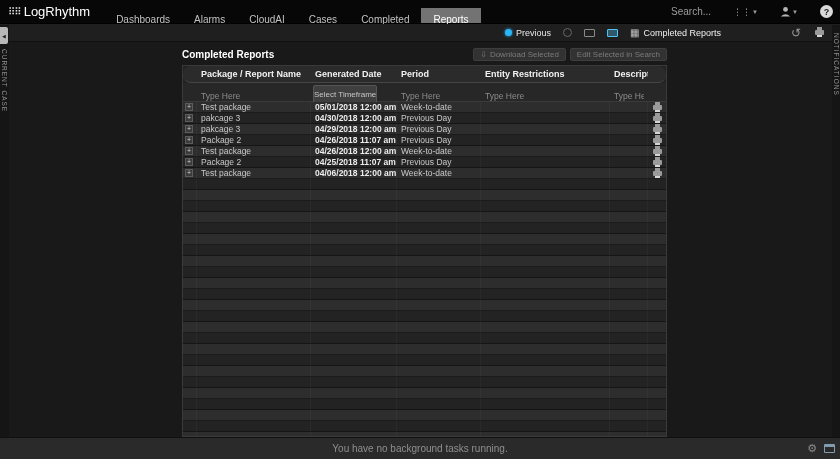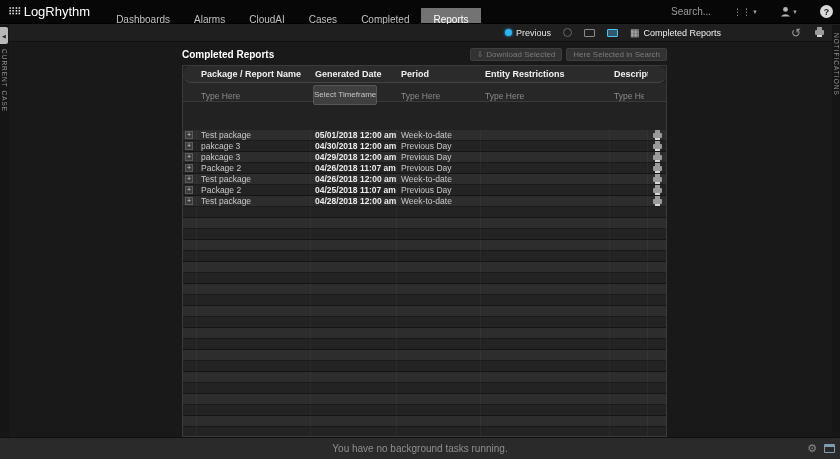--- a/index.html
+++ b/index.html
@@ -94,21 +94,21 @@
   .filter-input {
     background:transparent; border:none; outline:none; color:#cfcfcf; font-size:8.5px;
     width:100%; padding:0 4px; font-family:inherit;
   }
   .filter-input::placeholder { color:#8c8c8c; opacity:1; }
   .timeframe-btn {
     margin:0 2px; height:20px; font-size:8px; font-family:inherit;
     background:#3f3f3f; border:1px solid #565656; color:#c6c6c6; border-radius:2px; cursor:pointer;
     white-space:nowrap; overflow:hidden;
   }
-  .tbody { flex:1; overflow:hidden;margin-top:28px; }
+  .tbody { flex:1; overflow:hidden; }
   .row {
     display:grid; grid-template-columns:var(--cols); height:11px; align-items:center;
     font-size:8.5px; border-bottom:1px solid rgba(0,0,0,0.4);
   }
   .row:nth-child(odd)  { background:#2d2d2d; }
   .row:nth-child(even) { background:#232323; }
   .cell {
     height:100%; display:flex; align-items:center; padding:0 4px;
     white-space:nowrap; overflow:hidden; color:#c9c9c9;
     border-right:1px solid rgba(255,255,255,0.035);
@@ -198,21 +198,21 @@
   <main class="content">
     <section class="report-panel">
       <div class="panel-header">
         <span class="panel-title">Completed Reports</span>
         <div class="panel-actions">
           <button class="panel-btn">
             <span class="dl-glyph">⇩</span>
             <span>Download Selected</span>
           </button>
           <button class="panel-btn">
-            <span>Here Selected in Search</span>
+            <span>Edit Selected in Search</span>
           </button>
         </div>
       </div>
 
       <div class="table">
         <div class="thead">
           <div class="th"></div>
           <div class="th">Package / Report Name</div>
           <div class="th">Generated Date</div>
           <div class="th">Period</div>
@@ -308,21 +308,21 @@
               <div class="cell desc"></div>
               <div class="cell printer-cell">
                 <span class="printer-icon"></span>
               </div>
             </div>
             <div class="row">
               <div class="cell expand-cell">
                 <span class="expand-icon">+</span>
               </div>
               <div class="cell name">Test package</div>
-              <div class="cell date">04/28/2018 12:00 am</div>
+              <div class="cell date">04/06/2018 12:00 am</div>
               <div class="cell period">Week-to-date</div>
               <div class="cell entity"></div>
               <div class="cell desc"></div>
               <div class="cell printer-cell">
                 <span class="printer-icon"></span>
               </div>
             </div>
             <div class="row">
               <div class="cell expand-cell"></div>
               <div class="cell name"></div>

